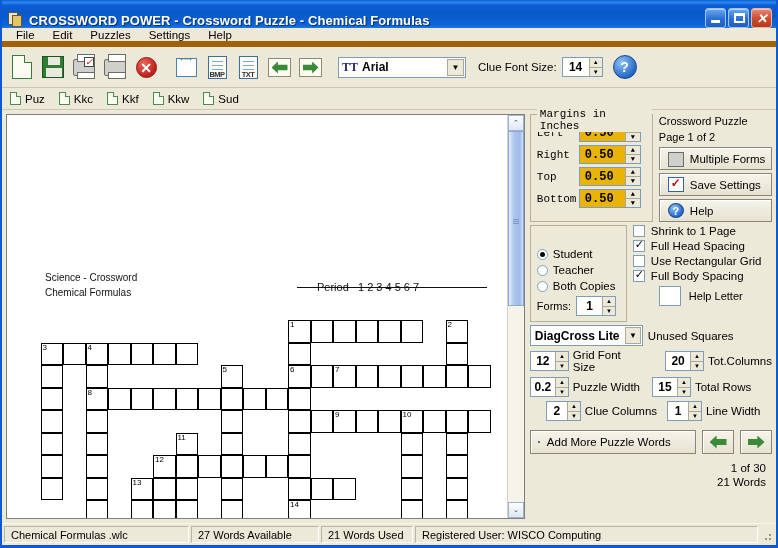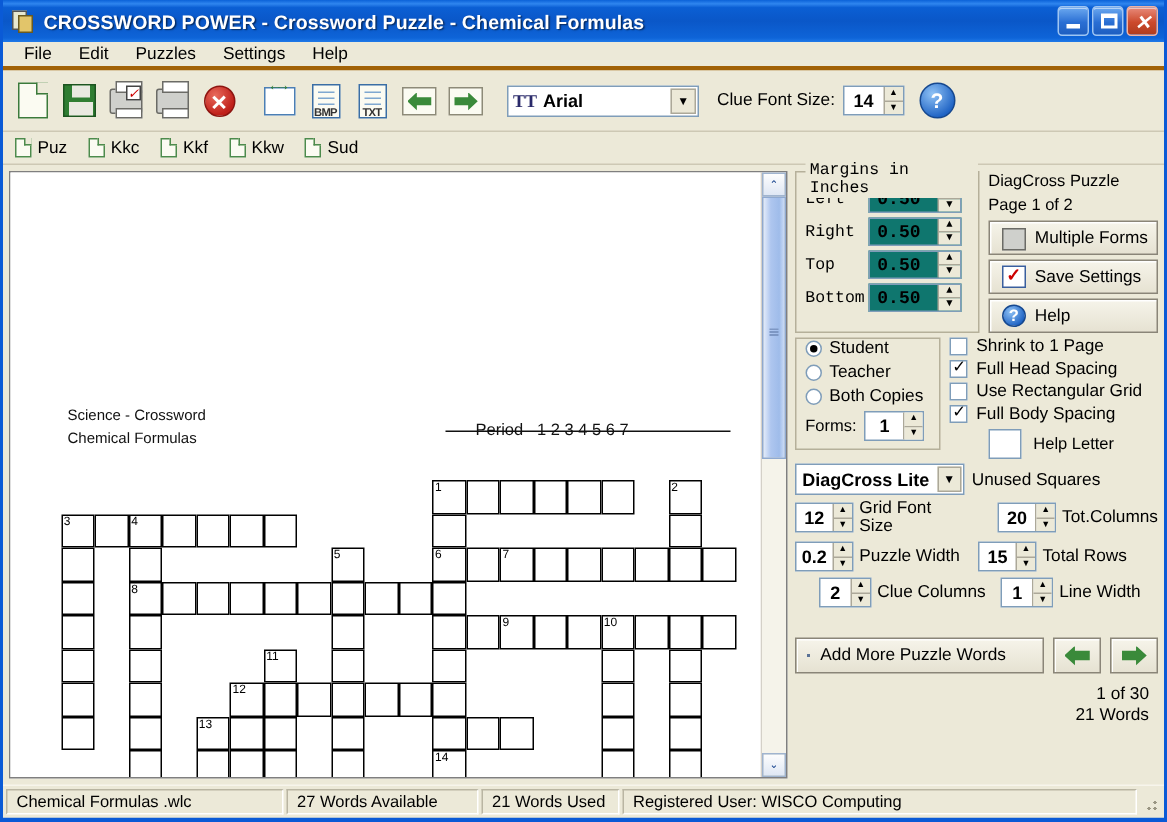--- a/index.html
+++ b/index.html
@@ -15,21 +15,21 @@
     background:#ece9d8;
     border:2px solid #0a5ad6;
     border-top:none; border-bottom-width:3px;
     position:relative;
     display:flex; flex-direction:column;
   }
   
   .titlebar {
     height:28px; flex:0 0 28px;
     background:linear-gradient(180deg,#0b62d8 0%,#2f86ef 9%,#0b5fd4 18%,#0a57c8 50%,#0e64d8 90%,#1f79e8 100%);
-    display:flex; align-items:center; padding:0 2px 0 5px;
+    display:flex; align-items:flex-end; padding:0 2px 0 5px;
     color:#fff;
   }
   .tb-icon {
     width:17px;height:17px;flex:0 0 17px;margin-right:5px;position:relative;
   }
   .tb-icon .pg{position:absolute;left:1px;top:1px;width:10px;height:13px;background:#e8e8d0;border:1px solid #555;}
   .tb-icon .pg2{position:absolute;left:5px;top:4px;width:10px;height:12px;background:#e2c56a;border:1px solid #6a5a20;}
   .tb-title { font-size:13px; font-weight:bold; white-space:nowrap;
     text-shadow:1px 1px 1px rgba(0,0,0,.55); letter-spacing:.1px;}
   .tb-title .sub { font-weight:bold; }
@@ -38,21 +38,21 @@
   .wbtn{width:21px;height:20px;border:1px solid #9fc5f2;border-radius:3px;
     background:linear-gradient(180deg,#6ca9f0,#2a6fd4 55%,#1e5ec0);
     position:relative;box-shadow:inset 0 1px 0 rgba(255,255,255,.5);}
   .wbtn.close{background:linear-gradient(180deg,#e88a7a,#cc4a2c 55%,#b03c1e);border-color:#f0b3a3;}
   .wbtn i{position:absolute;display:block;}
   .wbtn.min i{left:5px;bottom:4px;width:9px;height:3px;background:#fff;}
   .wbtn.max i{left:5px;top:4px;width:11px;height:10px;border:2px solid #fff;border-top-width:3px;}
   .wbtn.close i{left:4px;top:3px;width:12px;height:13px;color:#fff;font-size:13px;line-height:13px;font-weight:bold;text-align:center;}
   
   .menubar{height:19px;flex:0 0 19px;background:#ece9d8;display:flex;align-items:center;padding-left:6px;gap:2px;
-    border-bottom:3px solid #a16207;}
+    border-bottom:6px solid #a16207;}
   .menubar span{padding:2px 8px;color:#000;font-size:11.5px;}
   
   .toolbar{height:41px;flex:0 0 41px;background:#ece9d8;display:flex;align-items:center;padding:0 5px;
     border-bottom:1px solid #cdc8b4;}
   .tbtn{width:30px;height:30px;margin-right:1px;position:relative;display:flex;align-items:center;justify-content:center;}
   .sep{width:9px;}
   .doc{width:20px;height:24px;background:#fbfbf2;border:1.5px solid #3b7a3b;position:relative;}
   .doc:after{content:"";position:absolute;right:-1px;top:-1px;width:7px;height:7px;background:#ece9d8;
     border-left:1.5px solid #3b7a3b;border-bottom:1.5px solid #3b7a3b;}
   .flop{width:22px;height:22px;background:#2f7d32;border:1px solid #1d5420;position:relative;}
@@ -114,21 +114,21 @@
   .cell{position:absolute;border:1px solid #000;background:#fff;}
   .cell span{position:absolute;left:1px;top:-1px;font-size:8px;line-height:9px;color:#000;font-family:"Liberation Sans",sans-serif;}
   
   .rpanel{flex:1 1 auto;padding:4px 4px 0 5px;display:flex;flex-direction:column;gap:3px;}
   .grp{border:1px solid #b5b09a;position:relative;padding:8px 6px 5px;}
   .grp > legend, .grp .legend{position:absolute;top:-7px;left:6px;background:#ece9d8;padding:0 3px;font-size:11px;}
   .row1{display:flex;gap:6px;}
   .margins{width:123px;font-family:Liberation Mono, monospace;}
   .mrow{display:flex;align-items:center;margin-bottom:3px;}
   .mrow label{width:42px;font-size:11px;}
-  .mspin{display:inline-flex;height:19px;border:1px solid #7f9db9;background:#0f766e;width:62px;}
+  .mspin{display:inline-flex;height:19px;border:1px solid #7f9db9;background:#eab308;width:62px;}
   .mspin .v{flex:1;display:flex;align-items:center;padding-left:5px;font-weight:bold;font-size:12px;}
   .mspin .b{width:15px;display:flex;flex-direction:column;border-left:1px solid #aca899;}
   .mspin .b i{flex:1;background:#ece9d8;display:flex;align-items:center;justify-content:center;font-size:7px;line-height:7px;font-style:normal;}
   .mspin .b i:first-child{border-bottom:1px solid #aca899;}
   .rcol{flex:1;display:flex;flex-direction:column;gap:3px;padding-top:1px;}
   .ptxt{font-size:11px;line-height:13px;}
   .btn{height:23px;border:1px solid #8a8578;background:linear-gradient(180deg,#f6f4ea,#e6e2d2);
     display:flex;align-items:center;gap:6px;padding-left:8px;font-size:11.5px;
     box-shadow:inset 1px 1px 0 #fff;}
   .btn .bic{width:16px;height:15px;flex:0 0 16px;position:relative;}
@@ -154,21 +154,21 @@
     padding-left:4px;font-weight:bold;font-size:12px;position:relative;}
   .sel .drop{right:1px;top:1px;width:16px;height:17px;}
   .numgrid{display:flex;flex-direction:column;gap:4px;}
   .nrow{display:flex;align-items:center;gap:4px;}
   .nspin{display:inline-flex;height:20px;border:1px solid #7f9db9;background:#fff;}
   .nspin .v{display:flex;align-items:center;justify-content:center;font-weight:bold;font-size:12px;padding:0 3px;}
   .nspin .b{width:13px;display:flex;flex-direction:column;border-left:1px solid #aca899;}
   .nspin .b i{flex:1;background:#ece9d8;display:flex;align-items:center;justify-content:center;font-size:6px;line-height:6px;font-style:normal;}
   .nspin .b i:first-child{border-bottom:1px solid #aca899;}
   .nlbl{font-size:11.5px;}
-  .addrow{display:flex;align-items:center;gap:6px;margin-top:17px;}
+  .addrow{display:flex;align-items:center;gap:6px;margin-top:6px;}
   .addbtn{flex:1;height:24px;border:1px solid #8a8578;background:linear-gradient(180deg,#f6f4ea,#e6e2d2);
     display:flex;align-items:center;gap:7px;padding-left:7px;font-size:11.5px;box-shadow:inset 1px 1px 0 #fff;}
   .navb{width:32px;height:24px;border:1px solid #8a8578;background:linear-gradient(180deg,#f6f4ea,#e6e2d2);
     display:flex;align-items:center;justify-content:center;box-shadow:inset 1px 1px 0 #fff;}
   .navb i{width:17px;height:13px;background:#3a8a3a;display:block;
     clip-path:polygon(42% 0,42% 26%,100% 26%,100% 74%,42% 74%,42% 100%,0 50%);}
   .navb.right i{clip-path:polygon(58% 0,58% 26%,0 26%,0 74%,58% 74%,58% 100%,100% 50%);}
   .counts{text-align:right;font-size:11.5px;line-height:14px;padding-right:6px;margin-top:4px;}
   
   .statusbar{height:22px;flex:0 0 22px;background:#ece9d8;display:flex;align-items:stretch;
@@ -490,39 +490,39 @@
               <span class="v">0.50</span>
               <span class="b">
                   <i>▲</i>
                   <i>▼</i>
                 </span>
             </span>
           </div>
         </div>
 
         <div class="rcol">
-          <div class="ptxt">DiagCross Puzzle</div>
+          <div class="ptxt">Crossword Puzzle</div>
           <div class="ptxt">Page 1 of 2</div>
           <div class="btn">
             <span class="bic ic-prn"></span>
             <span>Multiple Forms</span>
           </div>
           <div class="btn">
             <span class="bic ic-save"></span>
             <span>Save Settings</span>
           </div>
           <div class="btn">
             <span class="bic ic-help">?</span>
             <span>Help</span>
           </div>
         </div>
       </div>
 
       <div class="row2">
-        <div class="grp radios" style="padding-top:0">
+        <div class="grp radios" style="padding-top:22px">
           <div class="rrow">
             <span class="radio on"></span>
             <span>Student</span>
           </div>
           <div class="rrow">
             <span class="radio"></span>
             <span>Teacher</span>
           </div>
           <div class="rrow">
             <span class="radio"></span>

